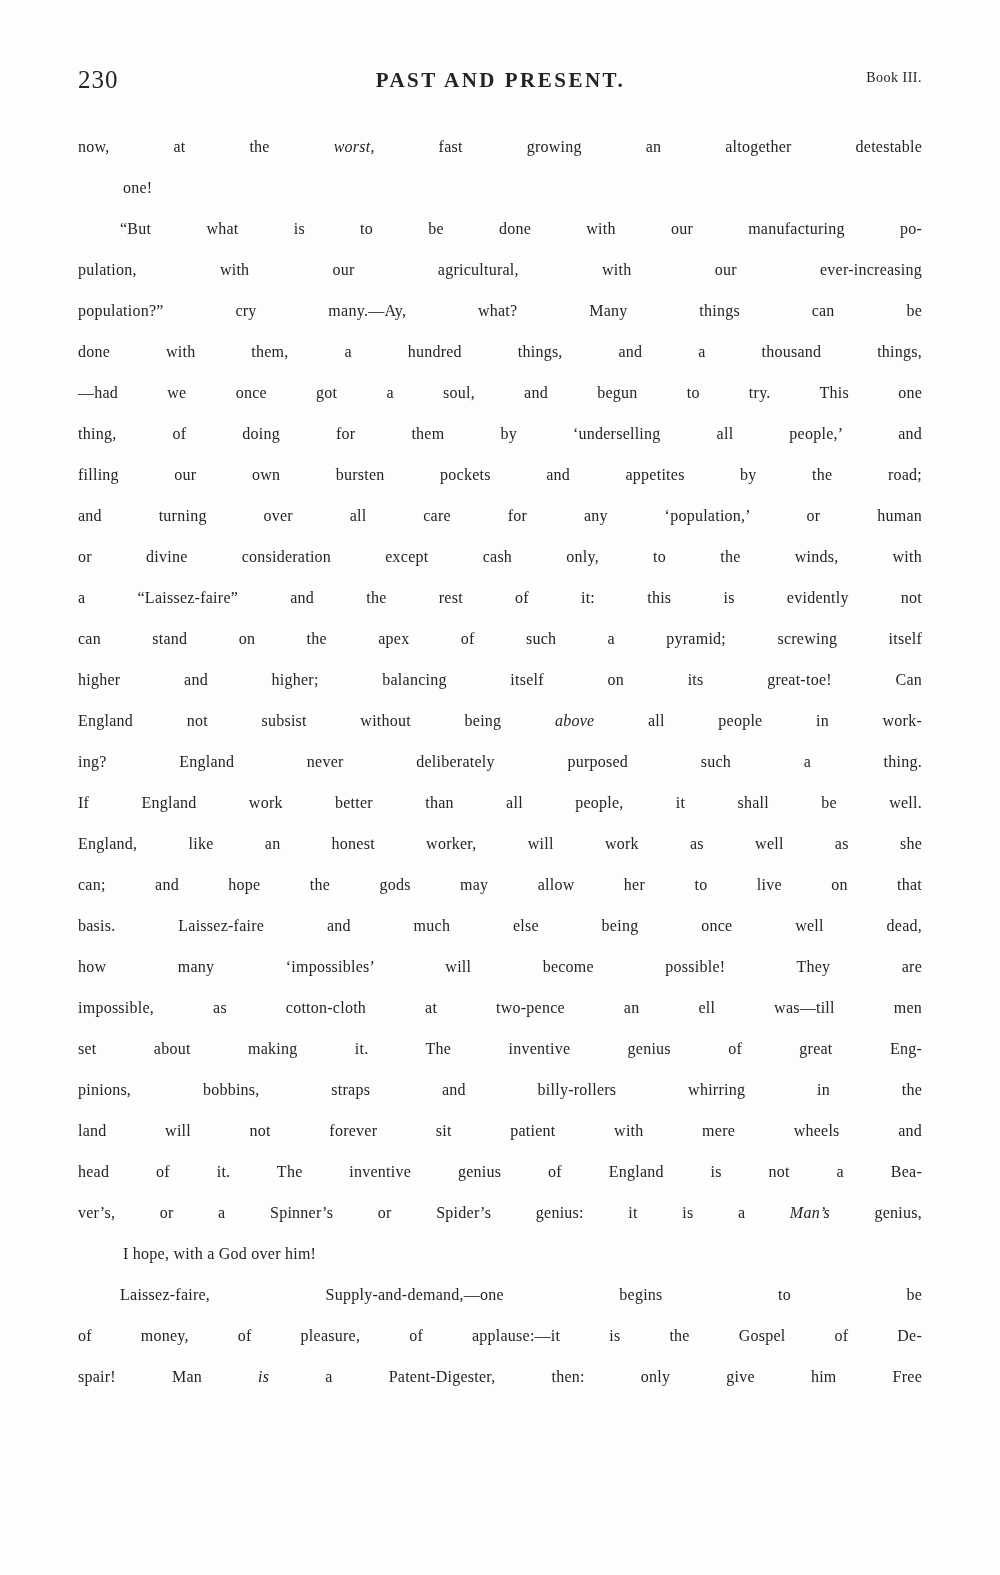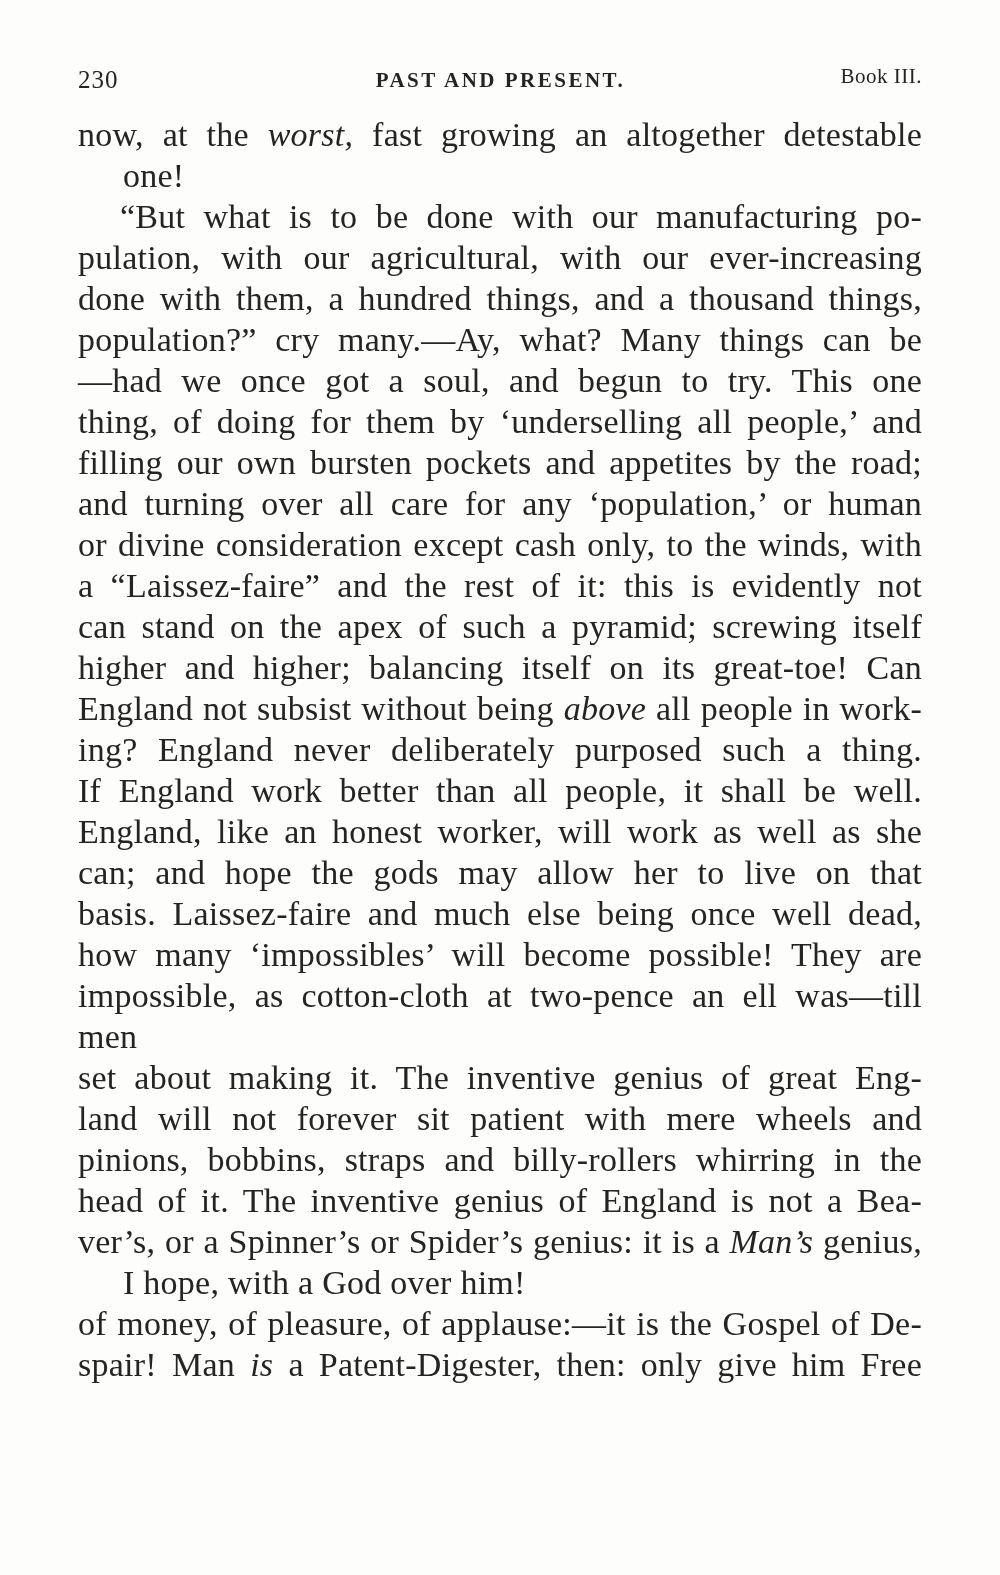--- a/index.html
+++ b/index.html
@@ -39,30 +39,30 @@
     right: 0;
     top: 4px;
     text-align: center;
     font-size: 21px;
     font-weight: bold;
     letter-spacing: 2.5px;
   }
   .book-label {
     position: absolute;
     right: 0;
-    top: 0;
-    font-size: 21px;
+    top: 6px;
+    font-size: 14px;
     letter-spacing: 0.5px;
   }
   .text-block {
     position: absolute;
-    top: 114px;
+    top: 126px;
     left: 78px;
     width: 844px;
-    font-size: 34px;
+    font-size: 16px;
     line-height: 41px;
     letter-spacing: 0.25px;
   }
   .paragraph {
     margin: 0;
   }
   .line {
     text-align: justify;
     text-align-last: justify;
     white-space: normal;
@@ -88,43 +88,44 @@
     <span class="book-label">Book III.</span>
   </header>
   <main class="text-block">
       <div class="paragraph">
         <div class="line"><span>now, at the </span><em>worst,</em><span> fast growing an altogether detestable</span></div>
         <div class="line last"><span>one!</span></div>
       </div>
       <div class="paragraph">
         <div class="line indent"><span>“But what is to be done with our manufacturing po-</span></div>
         <div class="line"><span>pulation, with our agricultural, with our ever-increasing</span></div>
+        <div class="line"><span>population?” cry many.—Ay, what?  Many things can be</span></div>
         <div class="line"><span>done with them, a hundred things, and a thousand things,</span></div>
-        <div class="line"><span>population?” cry many.—Ay, what?  Many things can be</span></div>
         <div class="line"><span>—had we once got a soul, and begun to try.  This one</span></div>
         <div class="line"><span>thing, of doing for them by ‘underselling all people,’ and</span></div>
         <div class="line"><span>filling our own bursten pockets and appetites by the road;</span></div>
         <div class="line"><span>and turning over all care for any ‘population,’ or human</span></div>
         <div class="line"><span>or divine consideration except cash only, to the winds, with</span></div>
         <div class="line"><span>a “Laissez-faire” and the rest of it: this is evidently not</span></div>
         <div class="line"><span>can stand on the apex of such a pyramid; screwing itself</span></div>
         <div class="line"><span>higher and higher; balancing itself on its great-toe!  Can</span></div>
         <div class="line"><span>England not subsist without being </span><em>above</em><span> all people in work-</span></div>
         <div class="line"><span>ing?  England never deliberately purposed such a thing.</span></div>
         <div class="line"><span>If England work better than all people, it shall be well.</span></div>
         <div class="line"><span>England, like an honest worker, will work as well as she</span></div>
         <div class="line"><span>can; and hope the gods may allow her to live on that</span></div>
         <div class="line"><span>basis.  Laissez-faire and much else being once well dead,</span></div>
         <div class="line"><span>how many ‘impossibles’ will become possible!  They are</span></div>
         <div class="line"><span>impossible, as cotton-cloth at two-pence an ell was—till men</span></div>
         <div class="line"><span>set about making it.  The inventive genius of great Eng-</span></div>
+        <div class="line"><span>pinions, bobbins, straps and billy-rollers whirring in the</span></div>
         <div class="line"><span>land will not forever sit patient with mere wheels and</span></div>
-        <div class="line"><span>pinions, bobbins, straps and billy-rollers whirring in the</span></div>
         <div class="line"><span>head of it.  The inventive genius of England is not a Bea-</span></div>
         <div class="line"><span>ver’s, or a Spinner’s or Spider’s genius: it is a </span><em>Man’s</em><span> genius,</span></div>
         <div class="line last"><span>I hope, with a God over him!</span></div>
       </div>
       <div class="paragraph">
+        <div class="line indent"><span>Laissez-faire, Supply-and-demand,—one begins to be</span></div>
         <div class="line"><span>of money, of pleasure, of applause:—it is the Gospel of De-</span></div>
         <div class="line"><span>spair!  Man </span><em>is</em><span> a Patent-Digester, then: only give him Free</span></div>
       </div>
     </main>
 </div>
 
 </body></html>

